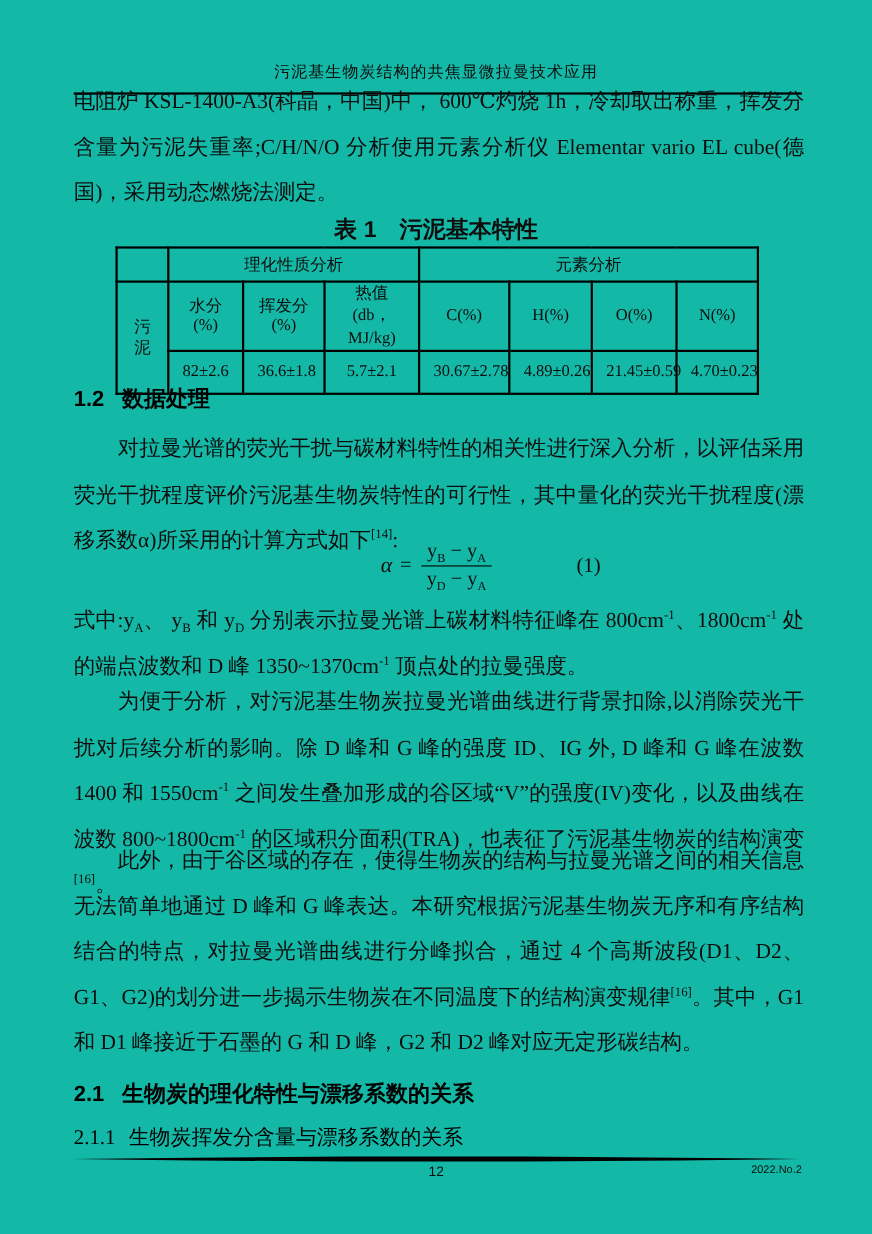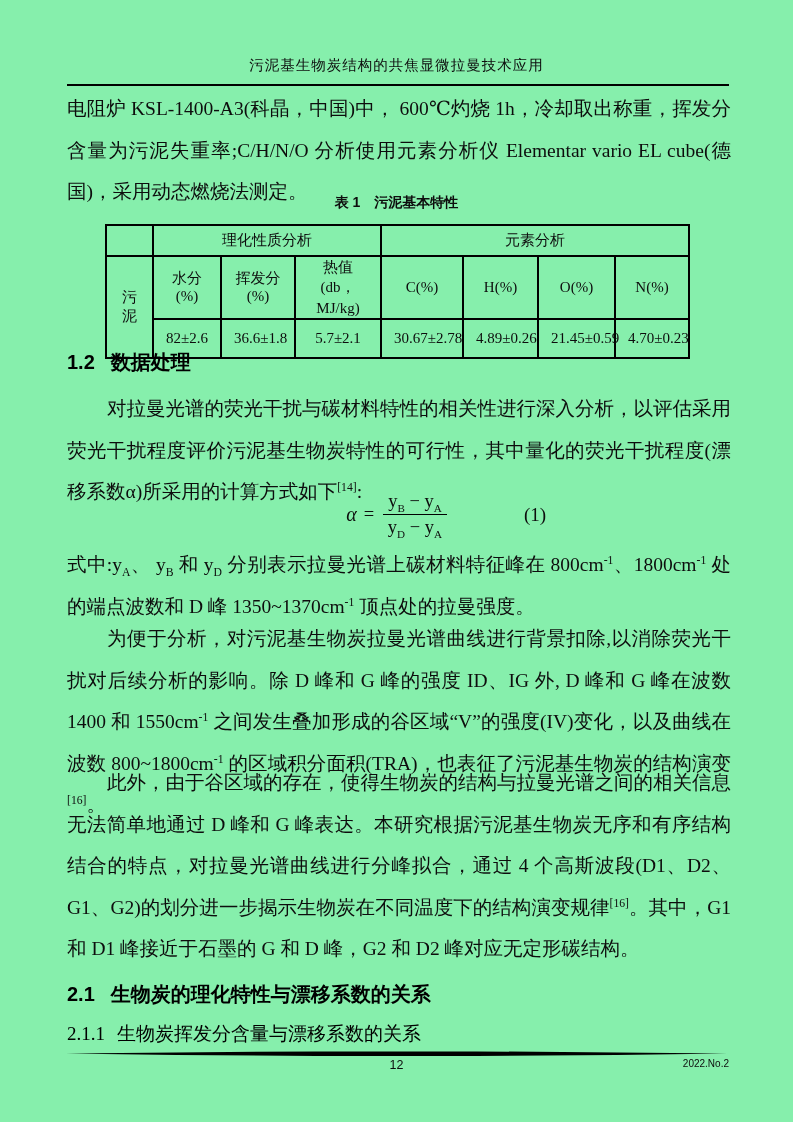--- a/index.html
+++ b/index.html
@@ -1,20 +1,20 @@
 <!DOCTYPE html>
 <html><head>
 <meta charset="utf-8">
 <style>
   html, body { margin: 0; padding: 0; background: #ffffff; }
   .page {
     position: relative;
     width: 793px;
     height: 1122px;
-    background: #86efac;
+    background: #14b8a6;
     color: #0d0d0d;
     font-family: "Liberation Serif", "DejaVu Serif", serif;
     overflow: hidden;
   }
 
   
   .header-title {
     position: absolute;
     top: 56px; left: 0; width: 100%;
     text-align: center;
@@ -40,21 +40,21 @@
   sup, sub { font-size: 0.6em; line-height: 0; }
   sup { vertical-align: super; }
   sub { vertical-align: sub; }
 
   
   .table-caption {
     position: absolute;
     top: 194px; left: 0; width: 100%;
     text-align: center;
     font-weight: bold;
-    font-size: 14px;
+    font-size: 21px;
     font-family: "Liberation Sans", "DejaVu Sans", sans-serif;
   }
   table.props {
     position: absolute;
     top: 224px; left: 105px;
     width: 583px;
     border-collapse: collapse;
     table-layout: fixed;
   }
   table.props td {
@@ -122,21 +122,21 @@
   }
 </style>
 </head>
 <body>
 
 <div class="page">
 
   <div class="header-title">污泥基生物炭结构的共焦显微拉曼技术应用</div>
   <div class="header-rule"></div>
 
-  <p class="body" style="top:88px"><span>电阻炉 KSL-1400-A3(科晶，中国)中， 600℃灼烧 1h，冷却取出称重，挥发分含量为污泥失重率;C/H/N/O 分析使用元素分析仪 Elementar vario EL cube(德国)，采用动态燃烧法测定。</span></p>
+  <p class="body" style="top:72px"><span>电阻炉 KSL-1400-A3(科晶，中国)中， 600℃灼烧 1h，冷却取出称重，挥发分含量为污泥失重率;C/H/N/O 分析使用元素分析仪 Elementar vario EL cube(德国)，采用动态燃烧法测定。</span></p>
 
   <div class="table-caption">表 1　污泥基本特性</div>
 
   <table class="props">
     <colgroup>
       <col style="width:47px">
         <col style="width:68px">
         <col style="width:74px">
         <col style="width:86px">
       <col style="width:82px">

